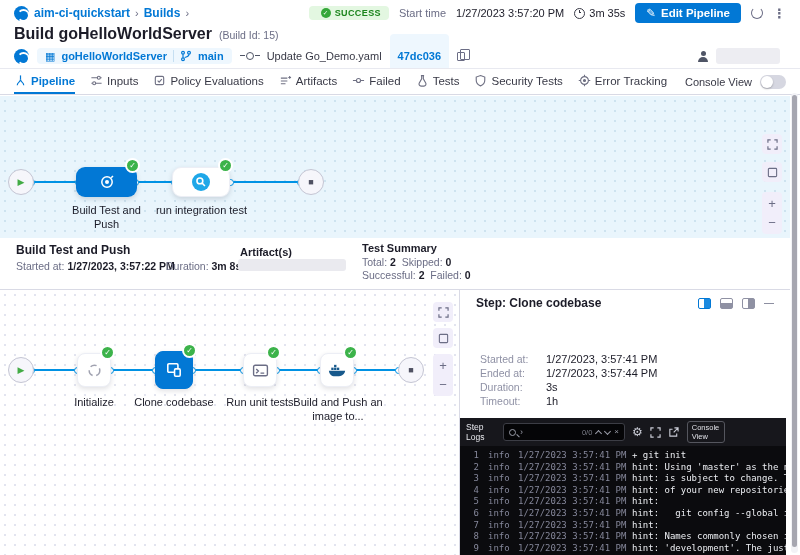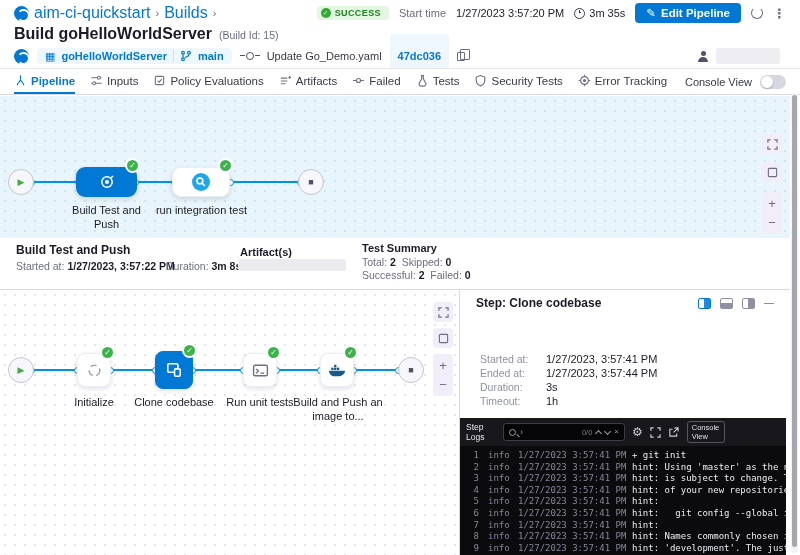--- a/index.html
+++ b/index.html
@@ -6,25 +6,25 @@
   html,body{background:#fff}
   .app{position:relative;width:800px;height:555px;overflow:hidden;background:#fff;
        font-family:"Liberation Sans","DejaVu Sans",sans-serif;color:#1c1c28}
   .abs{position:absolute}
   svg{display:block}
 
   
   .topbar{position:absolute;left:0;top:0;width:800px;height:26px;display:flex;align-items:center;padding:0 14px;gap:5px}
   .logo{width:15px;height:15px;border-radius:50%;background:#0278d5;position:relative;flex:0 0 auto}
   .logo::after{content:"";position:absolute;left:3px;top:3px;width:9px;height:9px;border:2px solid #fff;border-left-color:transparent;border-radius:50%}
-  .crumb{font-size:16px;color:#0278d5;font-weight:400}
+  .crumb{font-size:12px;color:#0278d5;font-weight:700}
   .crumb-sep{font-size:11px;color:#6b6d85}
   .tb-right{margin-left:auto;display:flex;align-items:center;gap:10px}
   .badge-success{display:flex;align-items:center;gap:4px;background:#e3f7e1;color:#1b841d;
-    font-size:9px;font-weight:700;letter-spacing:.4px;padding:2px 8px 2px 4px;border-radius:4px}
+    font-size:9px;font-weight:700;letter-spacing:.4px;padding:2px 8px 2px 12px;border-radius:4px}
   .badge-success .dot{width:10px;height:10px;border-radius:50%;background:#35a83a;color:#fff;font-size:6.5px;
     display:flex;align-items:center;justify-content:center;font-weight:700}
   .tb-label{font-size:11px;color:#6b6d85}
   .tb-value{font-size:11px;color:#1c1c28}
   .clockgrp{display:flex;align-items:center;gap:4px}
   .i-clock{width:11px;height:11px;border:1.3px solid #383946;border-radius:50%;position:relative}
   .i-clock::before{content:"";position:absolute;left:3.6px;top:1.2px;width:1.2px;height:3.2px;background:#383946}
   .i-clock::after{content:"";position:absolute;left:3.6px;top:3.6px;width:2.6px;height:1.2px;background:#383946}
   .btn-primary{display:flex;align-items:center;gap:5px;background:#0278d5;color:#fff;font-size:11.5px;
     padding:3px 11px;border-radius:4px;font-weight:600}

